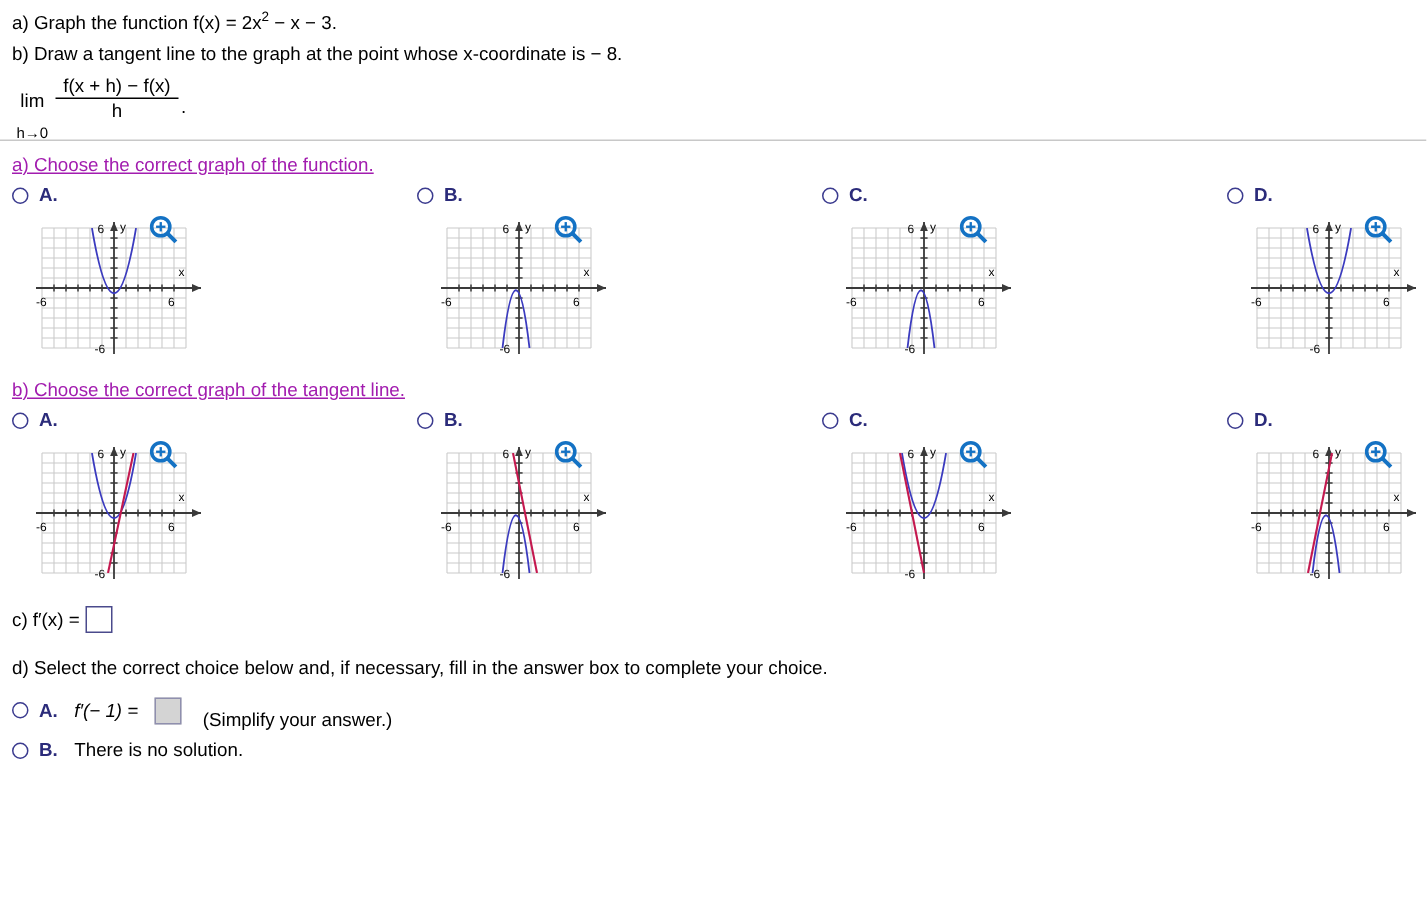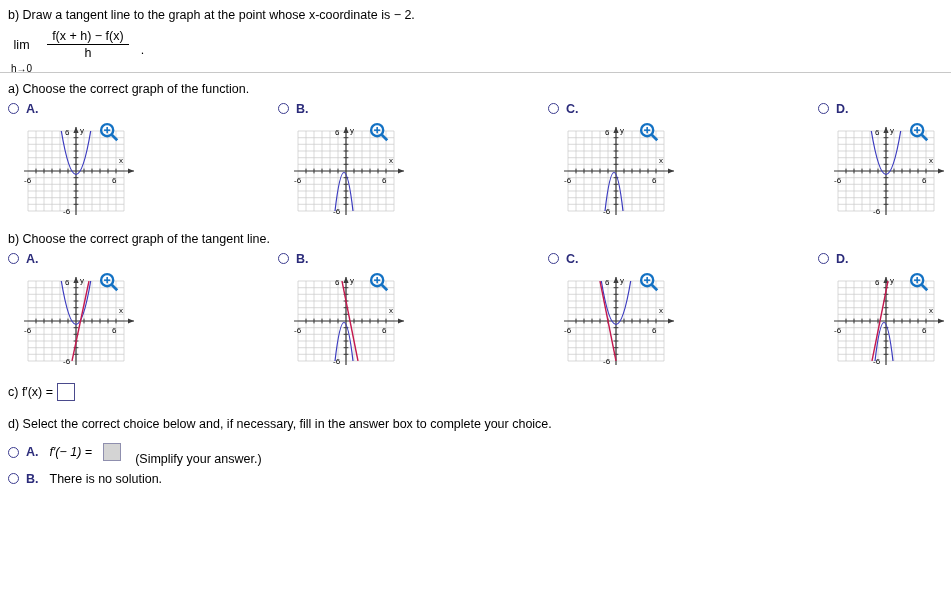--- a/index.html
+++ b/index.html
@@ -41,21 +41,21 @@
     position: relative;
     top: 12px;
   }
   .lim-top { font-size: 12.5px; }
   .lim-bot { font-size: 10px; margin-top: 12px; }
   .frac {
     display: inline-flex;
     flex-direction: column;
     align-items: center;
     vertical-align: middle;
-    margin: 0 12px;
+    margin: 0 2px;
     line-height: 1.12;
   }
   .frac-num { padding: 0 5px 0px 5px; font-size: 12.5px; }
   .frac-bar {
     height: 1px;
     background: #000;
     width: 100%;
     margin: 1px 0;
   }
   .frac-den { padding: 0px 5px 0 5px; font-size: 12.5px; }
@@ -66,21 +66,22 @@
     border: none;
     border-top: 1px solid #c8c8c8;
     margin: 3px 0 0 0;
     height: 0;
     width: 100%;
   }
 
   .section-prompt {
     padding: 9px 8px 3px 8px;
     font-size: 12.5px;
-    color: #000000;
+    color: #a21caf;
+    text-decoration: underline;
   }
 
   .choice-row {
     display: flex;
     width: 951px;
     padding: 0;
   }
   .choice-cell {
     width: 270px;
     position: relative;
@@ -163,21 +164,24 @@
   }
   .d-choice .choice-letter { margin-right: 4px; }
   .d-label { color: #000; }
   .hint { margin-left: 7px; margin-top: 13px; }
   .nowrap { white-space: nowrap; font-style: italic; }
 </style>
 </head>
 <body>
 
 <div class="problem-header">
-  <div class="prob-line">b) Draw a tangent line to the graph at the point whose x-coordinate is  − 2.</div>
+  <div class="prob-line">
+    <span>a) Graph the function f(x) = 2x</span><sup>2</sup><span> − x − 3.</span>
+  </div>
+  <div class="prob-line">b) Draw a tangent line to the graph at the point whose x-coordinate is  − 8.</div>
   <div class="limit-line">
     <span class="lim-stack">
       <span class="lim-top">lim</span>
       <span class="lim-bot">h→0</span>
     </span>
     <span class="frac">
       <span class="frac-num">f(x + h) − f(x)</span>
       <span class="frac-bar"></span>
       <span class="frac-den">h</span>
     </span>

